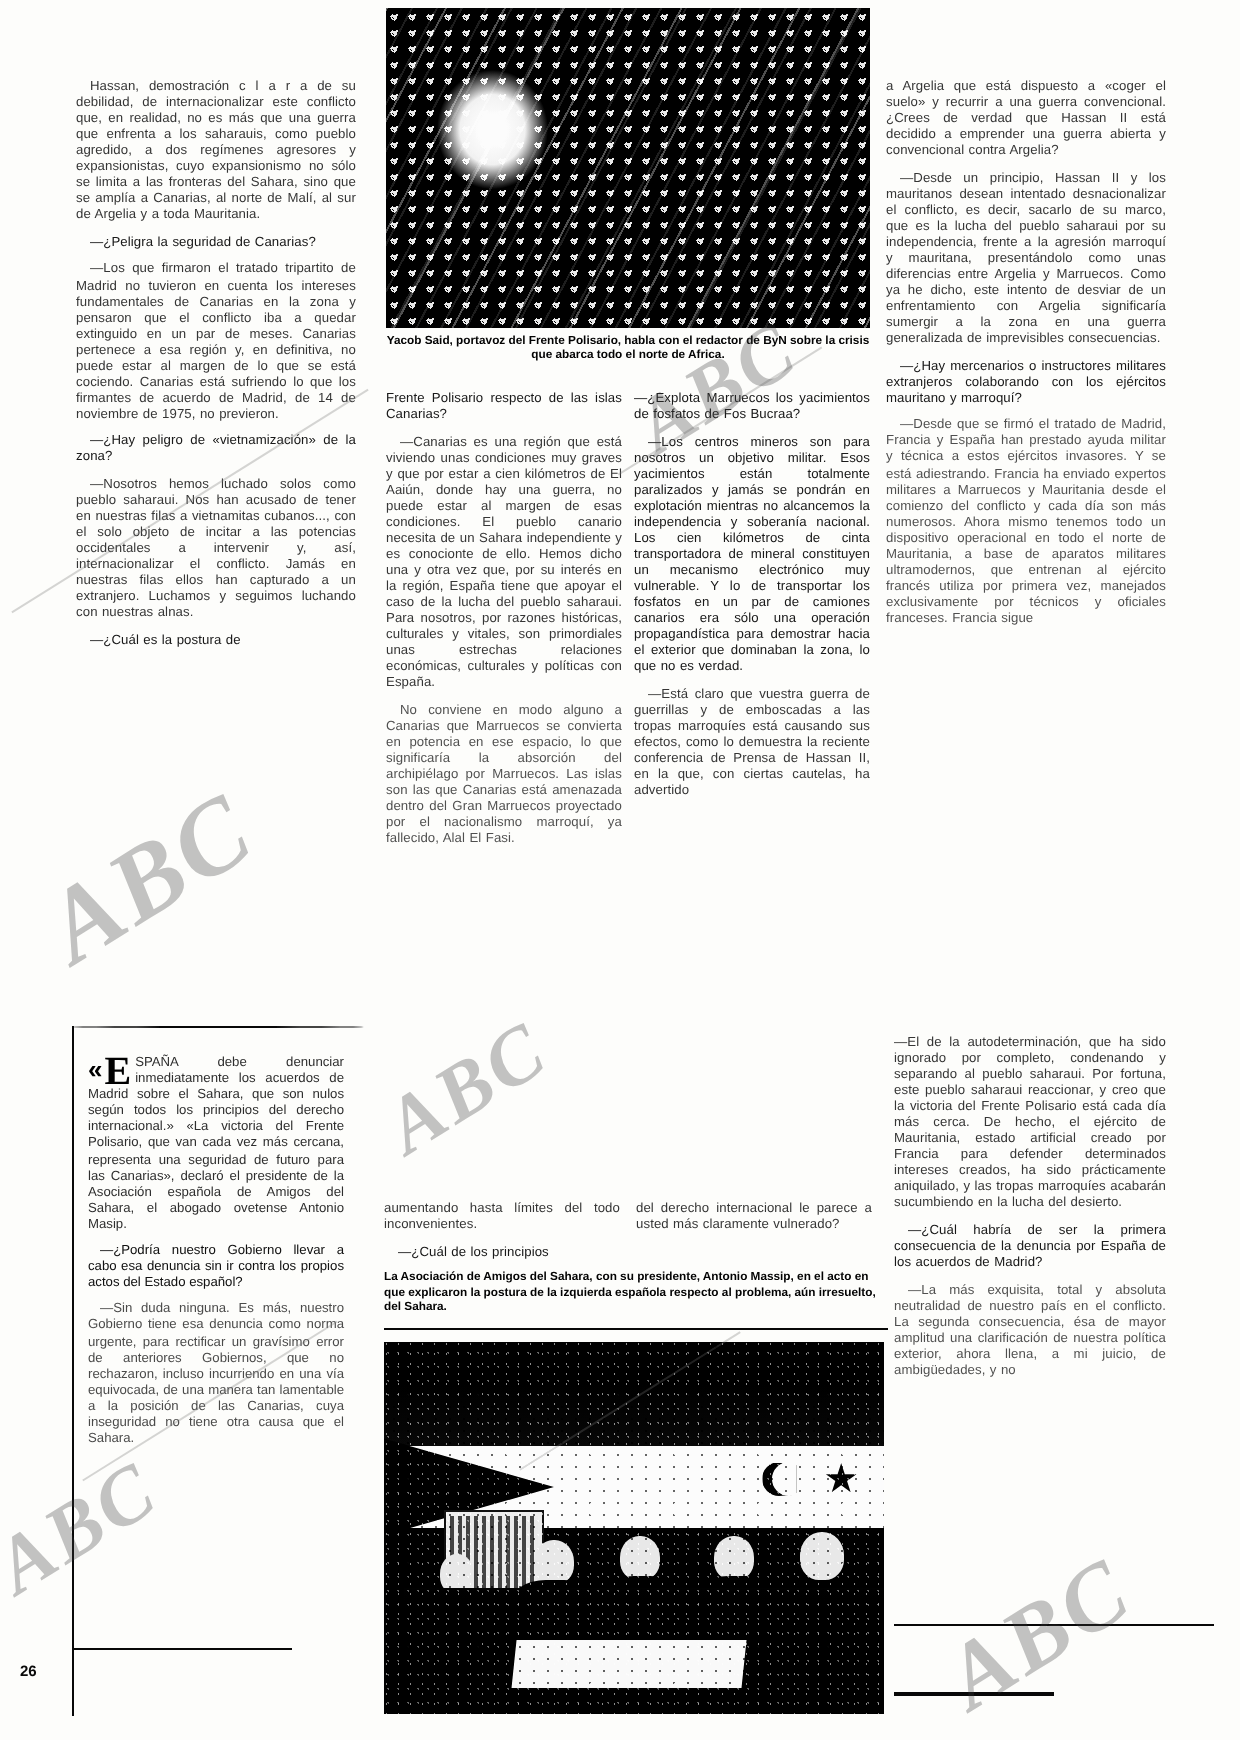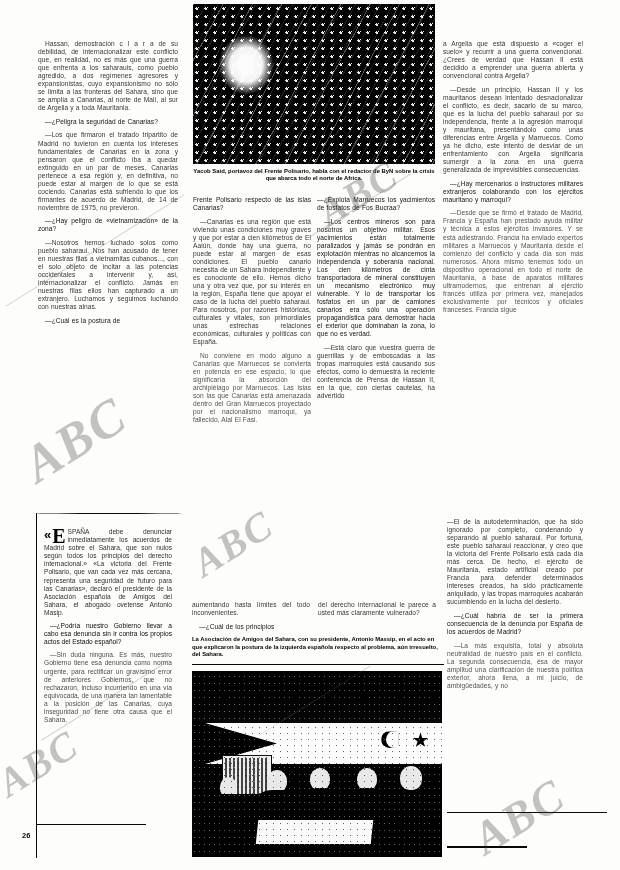--- a/index.html
+++ b/index.html
@@ -239,21 +239,21 @@
   <div class="col body-txt blur-a" id="col-7" style="left:447px;top:518px;width:136px;">
     <p style="text-indent:0" class="fade1">—El de la autodeterminación, que ha sido ignorado por completo, condenando y separando al pueblo saharaui. Por fortuna, este pueblo saharaui reaccionar, y creo que la victoria del Frente Polisario está cada día más cerca. De hecho, el ejército de Mauritania, estado artificial creado por Francia para defender determinados intereses creados, ha sido prácticamente aniquilado, y las tropas marroquíes acabarán sucumbiendo en la lucha del desierto.</p>
     <p>—¿Cuál habría de ser la primera consecuencia de la denuncia por España de los acuerdos de Madrid?</p>
     <p class="fade2">—La más exquisita, total y absoluta neutralidad de nuestro país en el conflicto. La segunda consecuencia, ésa de mayor amplitud una clarificación de nuestra política exterior, ahora llena, a mi juicio, de ambigüedades, y no</p>
   </div>
 
   <div class="rule" style="left:447px;top:812px;width:160px;height:1px;"></div>
   <div class="rule" style="left:447px;top:846px;width:80px;height:2px;"></div>
 
   <div class="rule" style="left:36px;top:824px;width:110px;height:1px;"></div>
-  <div class="pageno" style="left:22px;top:831px;">26</div>
+  <div class="pageno" style="left:10px;top:831px;">26</div>
 
   <div class="scan-slash" style="left:-10px;top:250px;width:210px;height:1px;"></div>
   <div class="scan-slash" style="left:30px;top:700px;width:150px;height:1px;"></div>
   <div class="scan-slash" style="left:250px;top:700px;width:130px;height:1px;"></div>
   <div class="scan-slash" style="left:300px;top:205px;width:120px;height:1px;"></div>
 
   <div class="wm a" style="left:20px;top:410px;">ABC</div>
   <div class="wm b" style="left:190px;top:520px;">ABC</div>
   <div class="wm c" style="left:470px;top:790px;">ABC</div>
   <div class="wm b" style="left:-5px;top:740px;">ABC</div>

